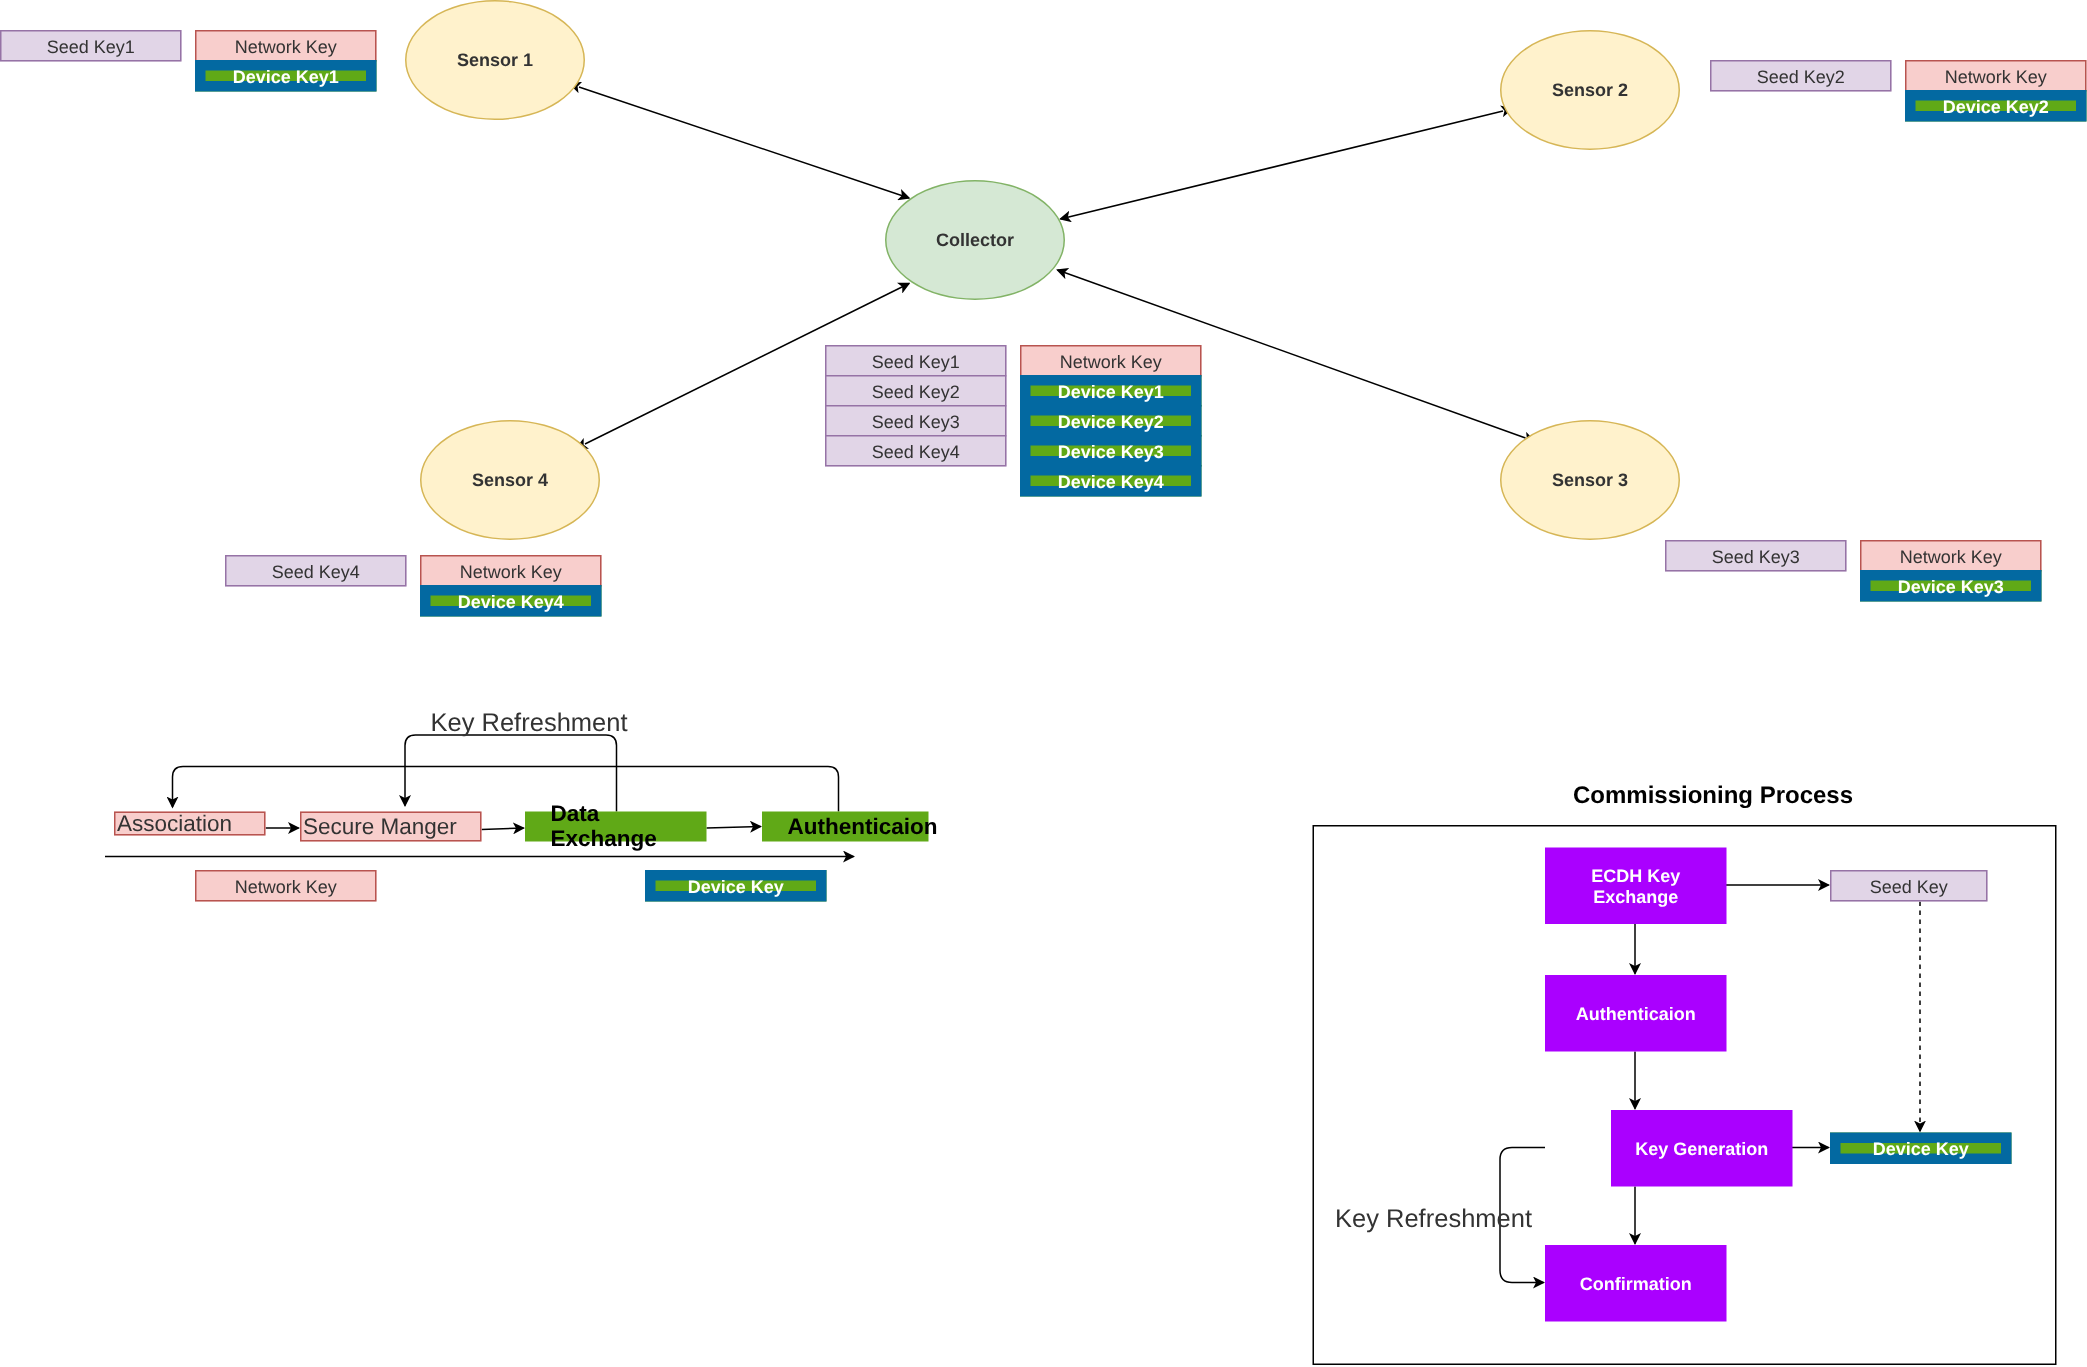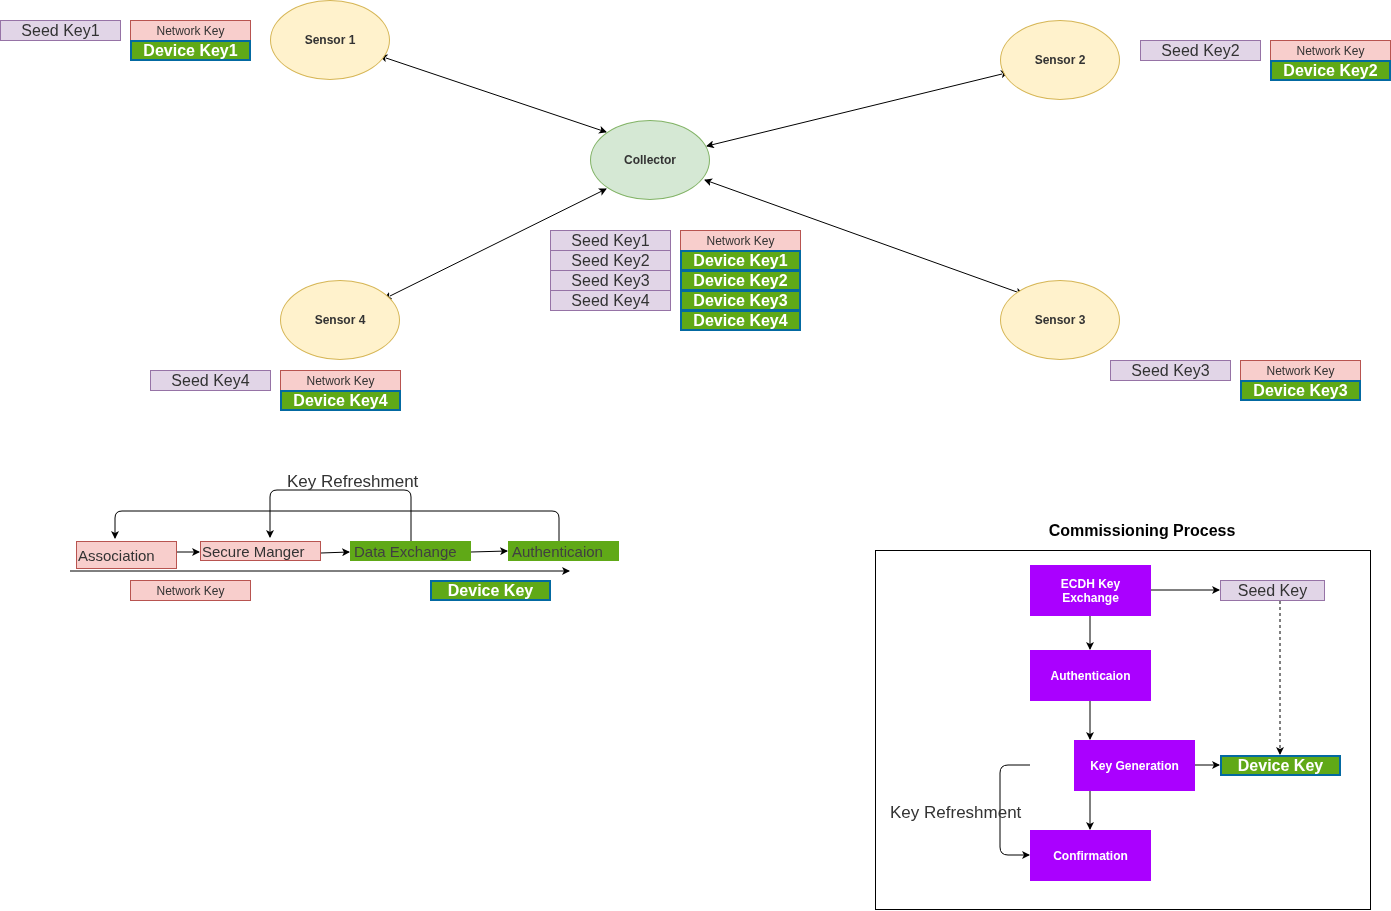--- a/index.html
+++ b/index.html
@@ -1,31 +1,31 @@
 <!DOCTYPE html>
 <html><head>
 <meta charset="utf-8">
 <style>
   html, body { margin:0; padding:0; background:#ffffff; }
   body { width:1391px; height:911px; position:relative; overflow:hidden;
          font-family:"Liberation Sans", sans-serif; color:#333; }
   .abs { position:absolute; box-sizing:border-box; }
-  .seed { background:#e1d5e7; border:1px solid #9673a6; color:#333; font-size:16px;
+  .seed { background:#e1d5e7; border:1px solid #9673a6; color:#333; font-size:12px;
           display:flex; align-items:center; justify-content:center;text-align:center; }
   .net { background:#f8cecc; border:1px solid #b85450; color:#333; font-size:12px;
          display:flex; align-items:center; justify-content:center; }
-  .dev { background:#60a917; border:2px solid #0369a1; color:#fff; font-size:16px; font-weight:bold;
+  .dev { background:#60a917; border:7px solid #0369a1; color:#fff; font-size:12px; font-weight:bold;
          display:flex; align-items:center; justify-content:center; }
   .ell { border-radius:50%; display:flex; align-items:center; justify-content:center; font-size:12px; color:#333;font-weight:bold; }
   .sensor { background:#fff2cc; border:1px solid #d6b656; }
   .collector { background:#d5e8d4; border:1px solid #82b366; }
   .flow-pink { background:#f8cecc; border:1px solid #b85450; color:#333; font-size:15px;
                display:flex; align-items:center; padding-left:1px; }
-  .flow-green { background:#60a917; color:#404040; font-size:15px;
-                display:flex; align-items:center; padding-left:4px; }
+  .flow-green { background:#60a917; color:#000000; font-size:15px;
+                display:flex; align-items:center; padding-left:17px;font-weight:bold; }
   .purple { background:#aa00ff; color:#fff; font-size:12px; font-weight:bold; text-align:center;
             display:flex; align-items:center; justify-content:center; line-height:14px; }
   .label { font-size:17px; color:#333; }
   svg { position:absolute; left:0; top:0; }
 </style>
 </head>
 <body>
 
 <svg width="1391" height="911">
   <defs>
@@ -95,21 +95,21 @@
 <div class="abs seed" style="left:550px;top:250px;width:121px;height:21px;">Seed Key2</div>
 <div class="abs seed" style="left:550px;top:270px;width:121px;height:21px;">Seed Key3</div>
 <div class="abs seed" style="left:550px;top:290px;width:121px;height:21px;">Seed Key4</div>
 <div class="abs net" style="left:680px;top:230px;width:121px;height:21px;">Network Key</div>
 <div class="abs dev" style="left:680px;top:250px;width:121px;height:21px;">Device Key1</div>
 <div class="abs dev" style="left:680px;top:270px;width:121px;height:21px;">Device Key2</div>
 <div class="abs dev" style="left:680px;top:290px;width:121px;height:21px;">Device Key3</div>
 <div class="abs dev" style="left:680px;top:310px;width:121px;height:21px;">Device Key4</div>
 
 <div class="abs label" style="left:287px;top:472px;">Key Refreshment</div>
-<div class="abs flow-pink" style="left:76px;top:541px;width:101px;height:28px;">Association</div>
+<div class="abs flow-pink" style="left:76px;top:541px;width:101px;height:16px;">Association</div>
 <div class="abs flow-pink" style="left:200px;top:541px;width:121px;height:20px;">Secure Manger</div>
 <div class="abs flow-green" style="left:350px;top:541px;width:121px;height:20px;">Data Exchange</div>
 <div class="abs flow-green" style="left:508px;top:541px;width:111px;height:20px;">Authenticaion</div>
 <div class="abs net" style="left:130px;top:580px;width:121px;height:21px;">Network Key</div>
 <div class="abs dev" style="left:430px;top:580px;width:121px;height:21px;">Device Key</div>
 
 <div class="abs" style="left:894px;top:522px;width:496px;text-align:center;font-size:16px;font-weight:bold;color:#000;">Commissioning Process</div>
 <div class="abs purple" style="left:1030px;top:565px;width:121px;height:51px;padding:16px 28px;">ECDH Key Exchange</div>
 <div class="abs purple" style="left:1030px;top:650px;width:121px;height:51px;">Authenticaion</div>
 <div class="abs purple" style="left:1030px;top:740px;width:121px;height:51px;margin-left:44px;">Key Generation</div>

